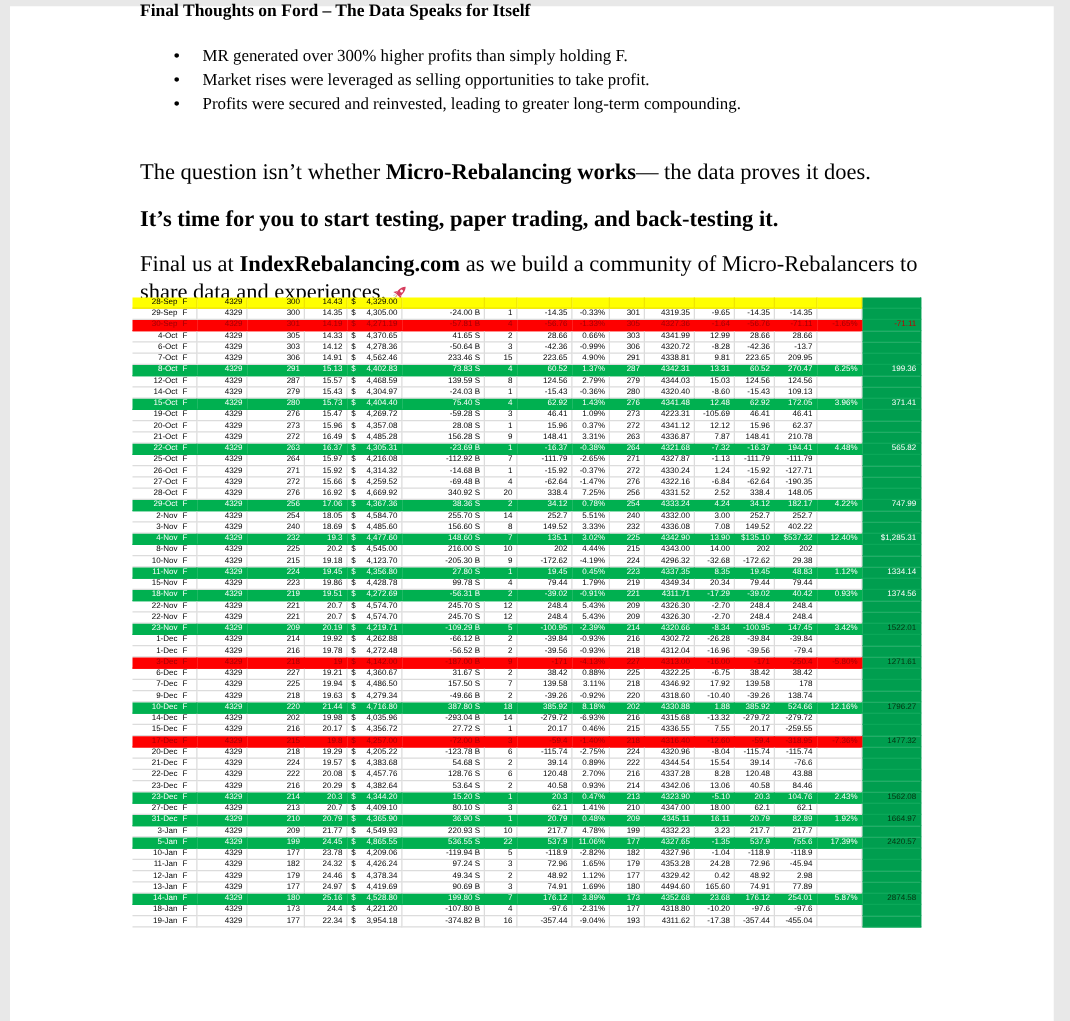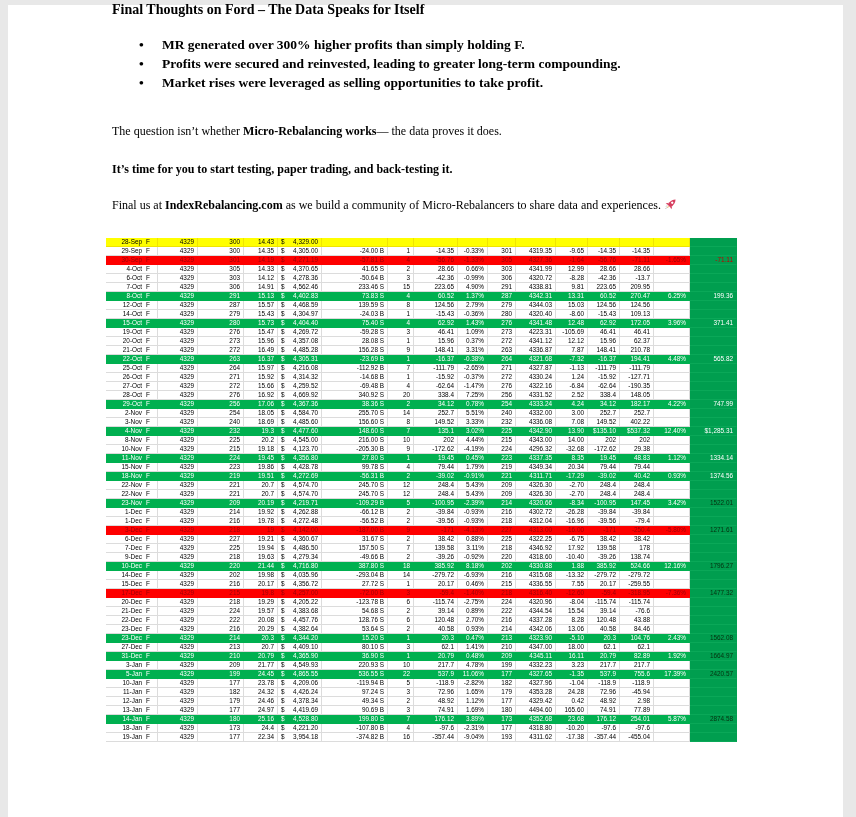--- a/index.html
+++ b/index.html
@@ -7,23 +7,23 @@
        font-family:"Liberation Serif", serif;}
   .gray-strip{position:absolute;background:#e8e8e8;}
   #strip-top{left:0;top:0;width:856px;height:5px;}
   #strip-left{left:0;top:0;width:8px;height:817px;}
   #strip-right{left:843px;top:0;width:13px;height:817px;}
 
   
   #doc{position:absolute;left:112px;top:2px;width:680px;color:#000;}
   #doc-heading{position:absolute;left:0;top:0;font-size:14px;font-weight:bold;white-space:nowrap;}
   #bullet-list{position:absolute;left:50px;top:34px;margin:0;padding:0;list-style:none;}
-  #bullet-list li{position:relative;font-size:13.5px;font-weight:bold;line-height:18.8px;white-space:nowrap;}
+  #bullet-list li{position:relative;font-size:13.5px;font-weight:normal;line-height:18.8px;white-space:nowrap;}
   #bullet-list li::before{content:"•";position:absolute;left:-23px;font-weight:bold;}
-  .para{position:absolute;left:0;font-size:12px;line-height:21.5px;}
+  .para{position:absolute;left:0;font-size:18px;line-height:21.5px;}
   #para-question{top:107px;white-space:nowrap;}
   #para-time{top:145px;font-weight:bold;white-space:nowrap;text-align:center;}
   #para-join{top:181px;width:650px;}
   .b{font-weight:bold;}
   #rocket-icon{display:inline-block;width:14px;height:14px;vertical-align:-2px;}
 
   
   #sheet{position:absolute;left:106px;top:238px;width:631px;font-family:"Liberation Sans", sans-serif;}
   .row{display:flex;height:9px;}
   .cell{box-sizing:border-box;height:9px;line-height:8px;font-size:6.4px;
@@ -51,22 +51,22 @@
 <body>
 
 <div id="strip-top" class="gray-strip"></div>
 <div id="strip-left" class="gray-strip"></div>
 <div id="strip-right" class="gray-strip"></div>
 
 <div id="doc">
   <div id="doc-heading">Final Thoughts on Ford – The Data Speaks for Itself</div>
   <ul id="bullet-list">
       <li>MR generated over 300% higher profits than simply holding F.</li>
+      <li>Market rises were leveraged as selling opportunities to take profit.</li>
       <li>Profits were secured and reinvested, leading to greater long-term compounding.</li>
-      <li>Market rises were leveraged as selling opportunities to take profit.</li>
     </ul>
   <p class="para" id="para-question"><span>The question isn’t whether </span><span class="b">Micro-Rebalancing works</span><span>— the data proves it does.</span></p>
   <p class="para" id="para-time">It’s time for you to start testing, paper trading, and back-testing it.</p>
   <p class="para" id="para-join"><span>Final us at </span><span class="b">IndexRebalancing.com</span><span> as we build a community of Micro-Rebalancers to share data and experiences. </span><svg id="rocket-icon" viewBox="0 0 24 24">
         <g transform="rotate(45 12 12)">
           <path d="M12 1c3 3 4 7 4 11l-1 5h-6l-1-5c0-4 1-8 4-11z" fill="#d63d5e"></path>
           <circle cx="12" cy="9" r="2" fill="#fff"></circle>
           <path d="M8 13l-3 5 4-1zM16 13l3 5-4-1z" fill="#d63d5e"></path>
           <path d="M11 18h2l-1 4z" fill="#f4a33c"></path>
         </g>

